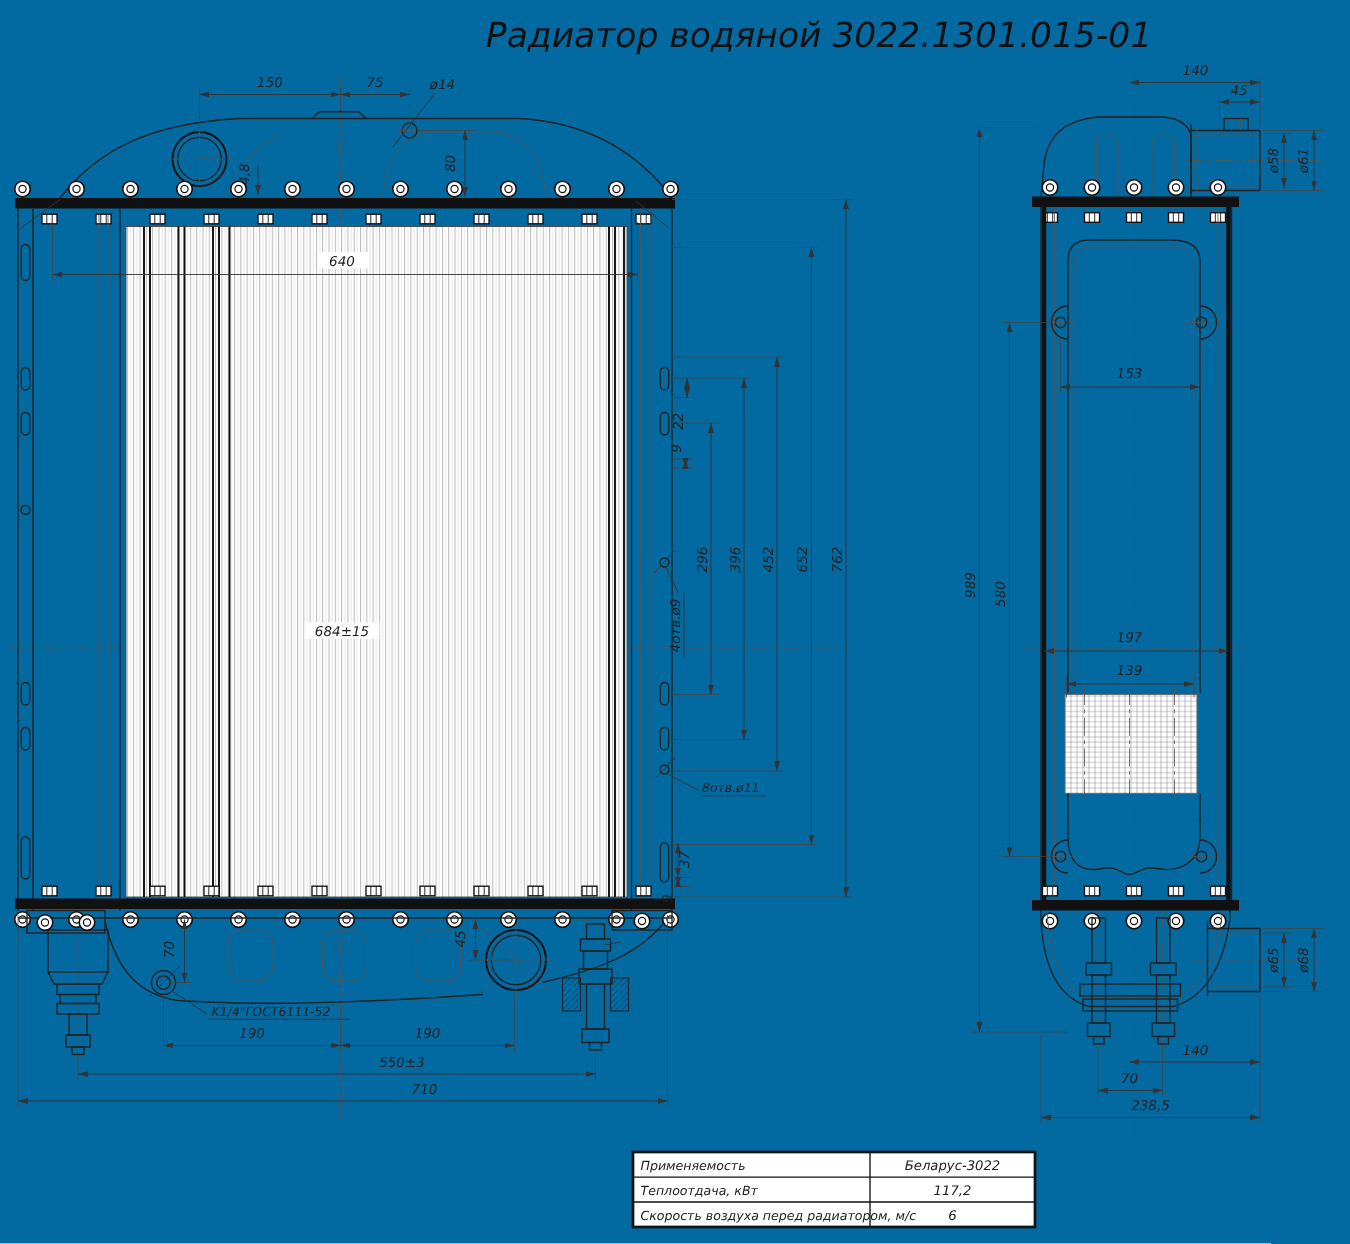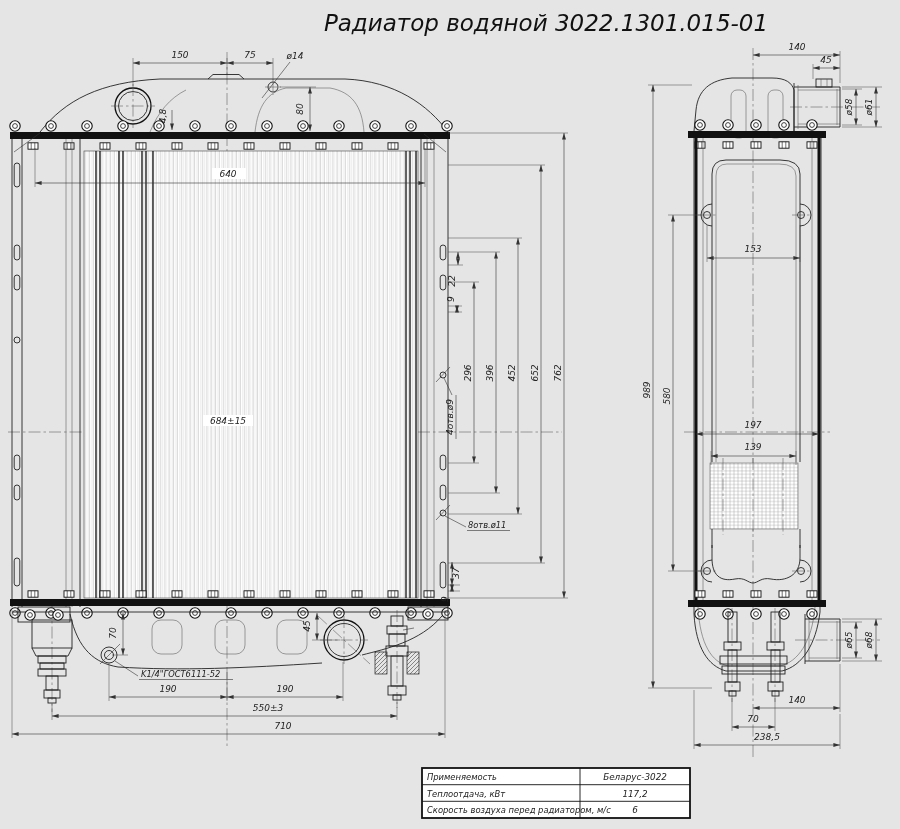--- a/index.html
+++ b/index.html
@@ -1,16 +1,16 @@
 <!DOCTYPE html>
 <html><head>
 <meta charset="utf-8">
 <style>
   html,body{margin:0;padding:0;background:#fff;}
-  #sheet{position:relative;width:900px;height:829px;background:#e5e5e5;overflow:hidden;}
+  #sheet{position:relative;width:900px;height:829px;background:#0369a1;overflow:hidden;}
   svg{position:absolute;left:0;top:0;}
   .ln{fill:none;stroke:#222;stroke-width:0.9;}
   .lnb{fill:none;stroke:#111;stroke-width:1.3;}
   .lt{fill:none;stroke:#555;stroke-width:0.55;}
   .dim{fill:none;stroke:#333;stroke-width:0.6;}
   .ext{fill:none;stroke:#444;stroke-width:0.5;}
   .cl{fill:none;stroke:#555;stroke-width:0.55;stroke-dasharray:12 3 2.5 3;}
   .dt{font:italic 9px "DejaVu Sans",sans-serif;fill:#222;text-anchor:middle;}
   .dts{font:italic 8.3px "DejaVu Sans",sans-serif;fill:#222;}
   .title{font:italic 23px "DejaVu Sans",sans-serif;fill:#111;text-anchor:middle;}

